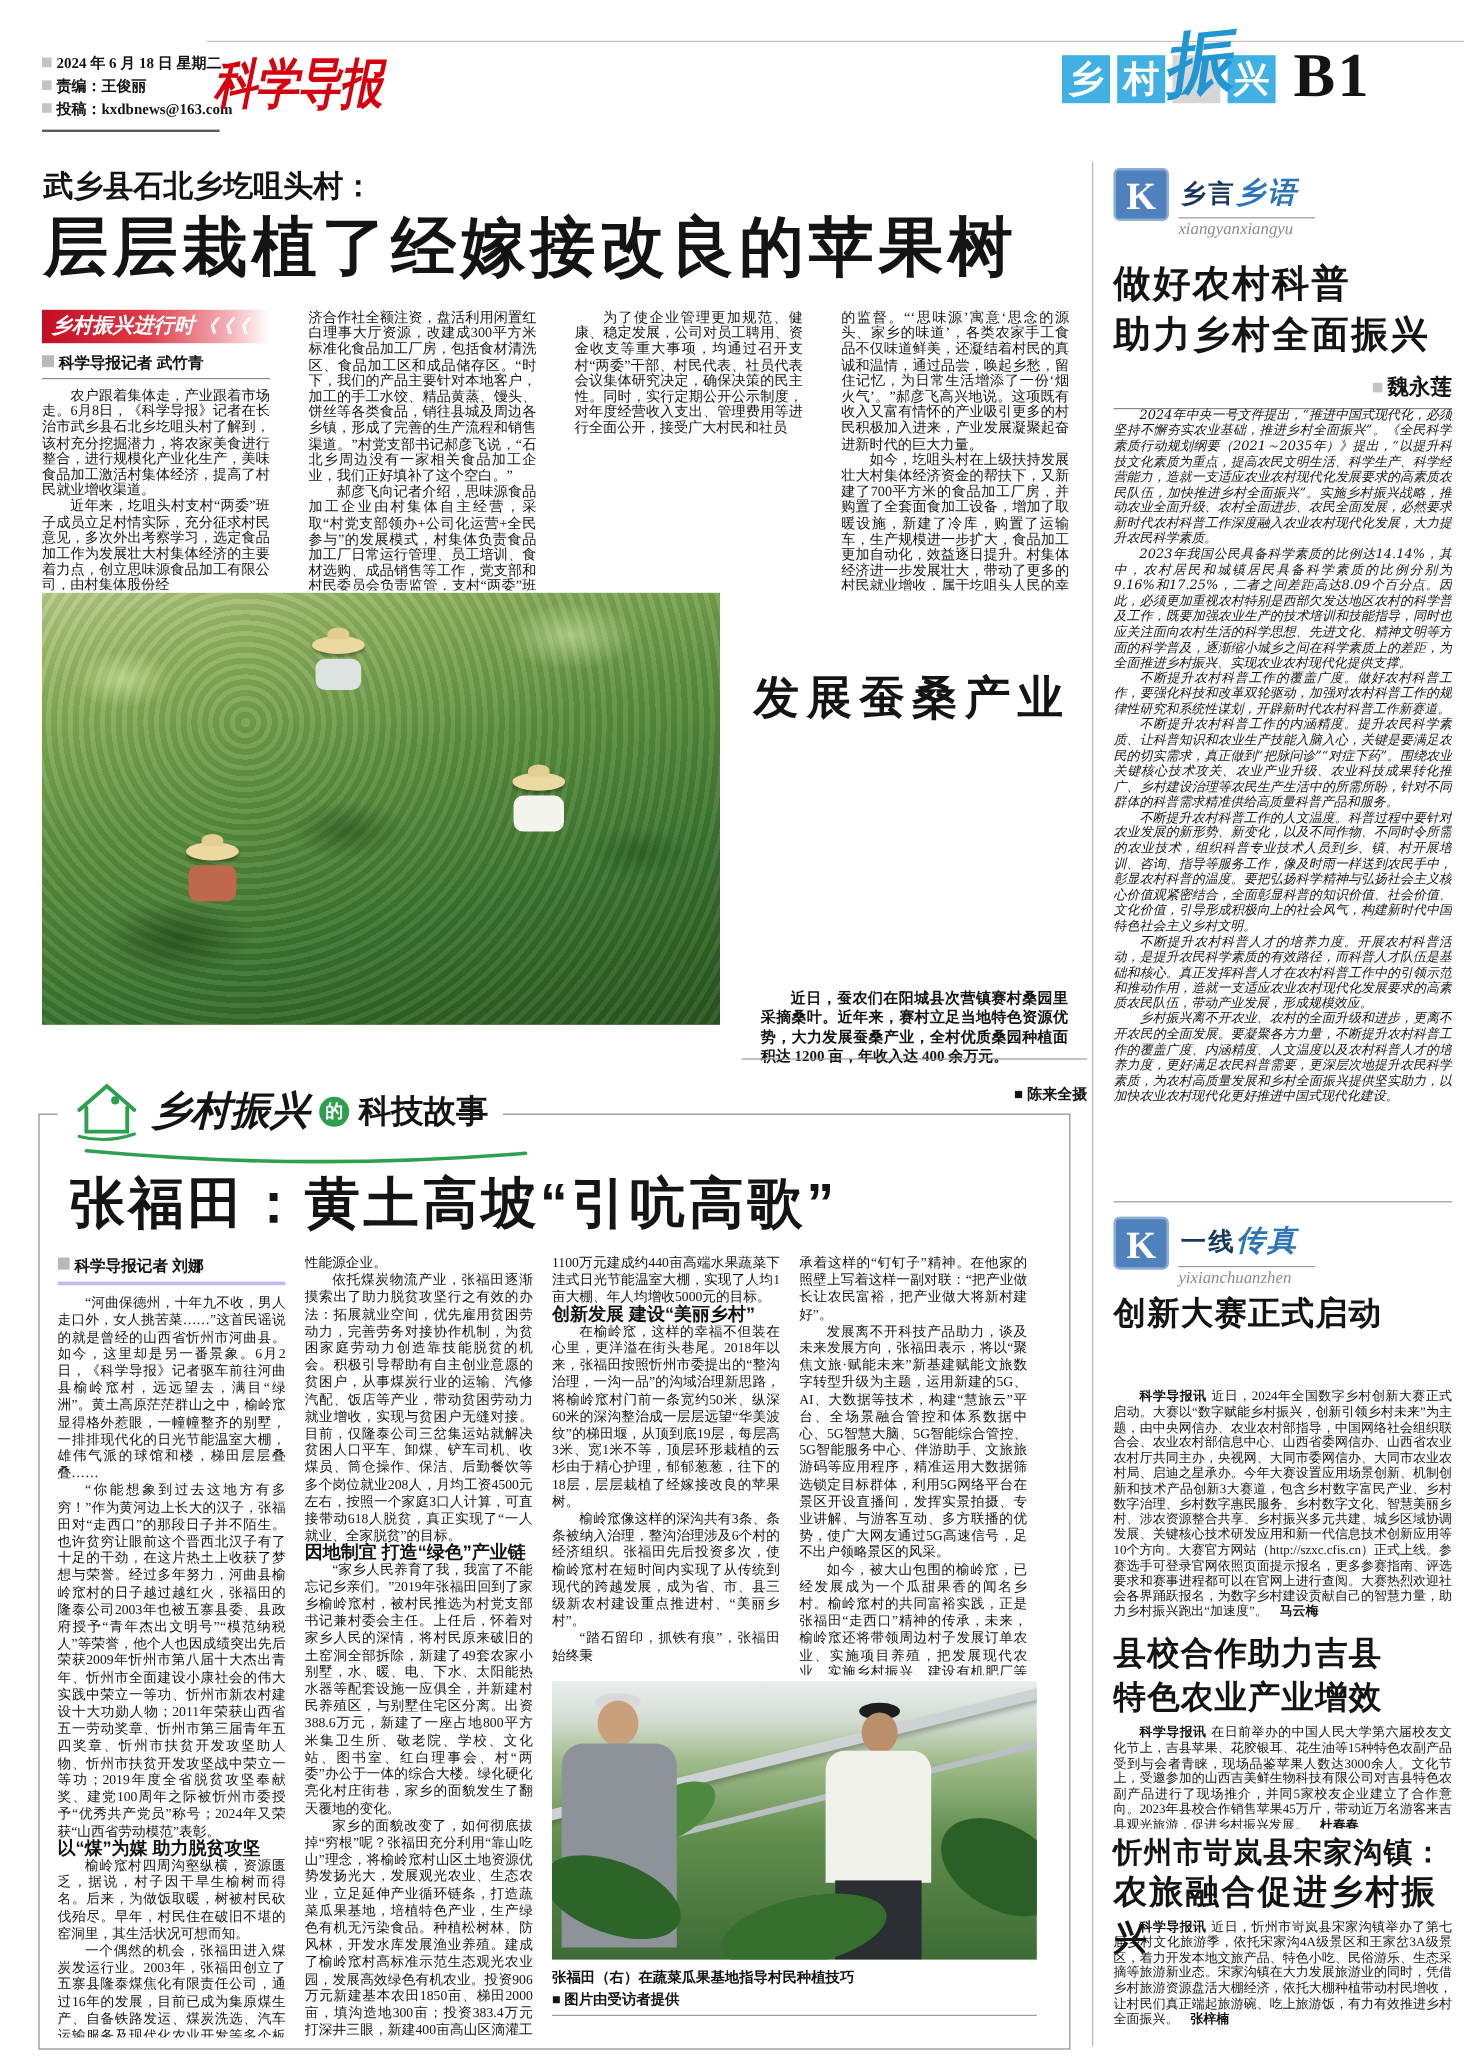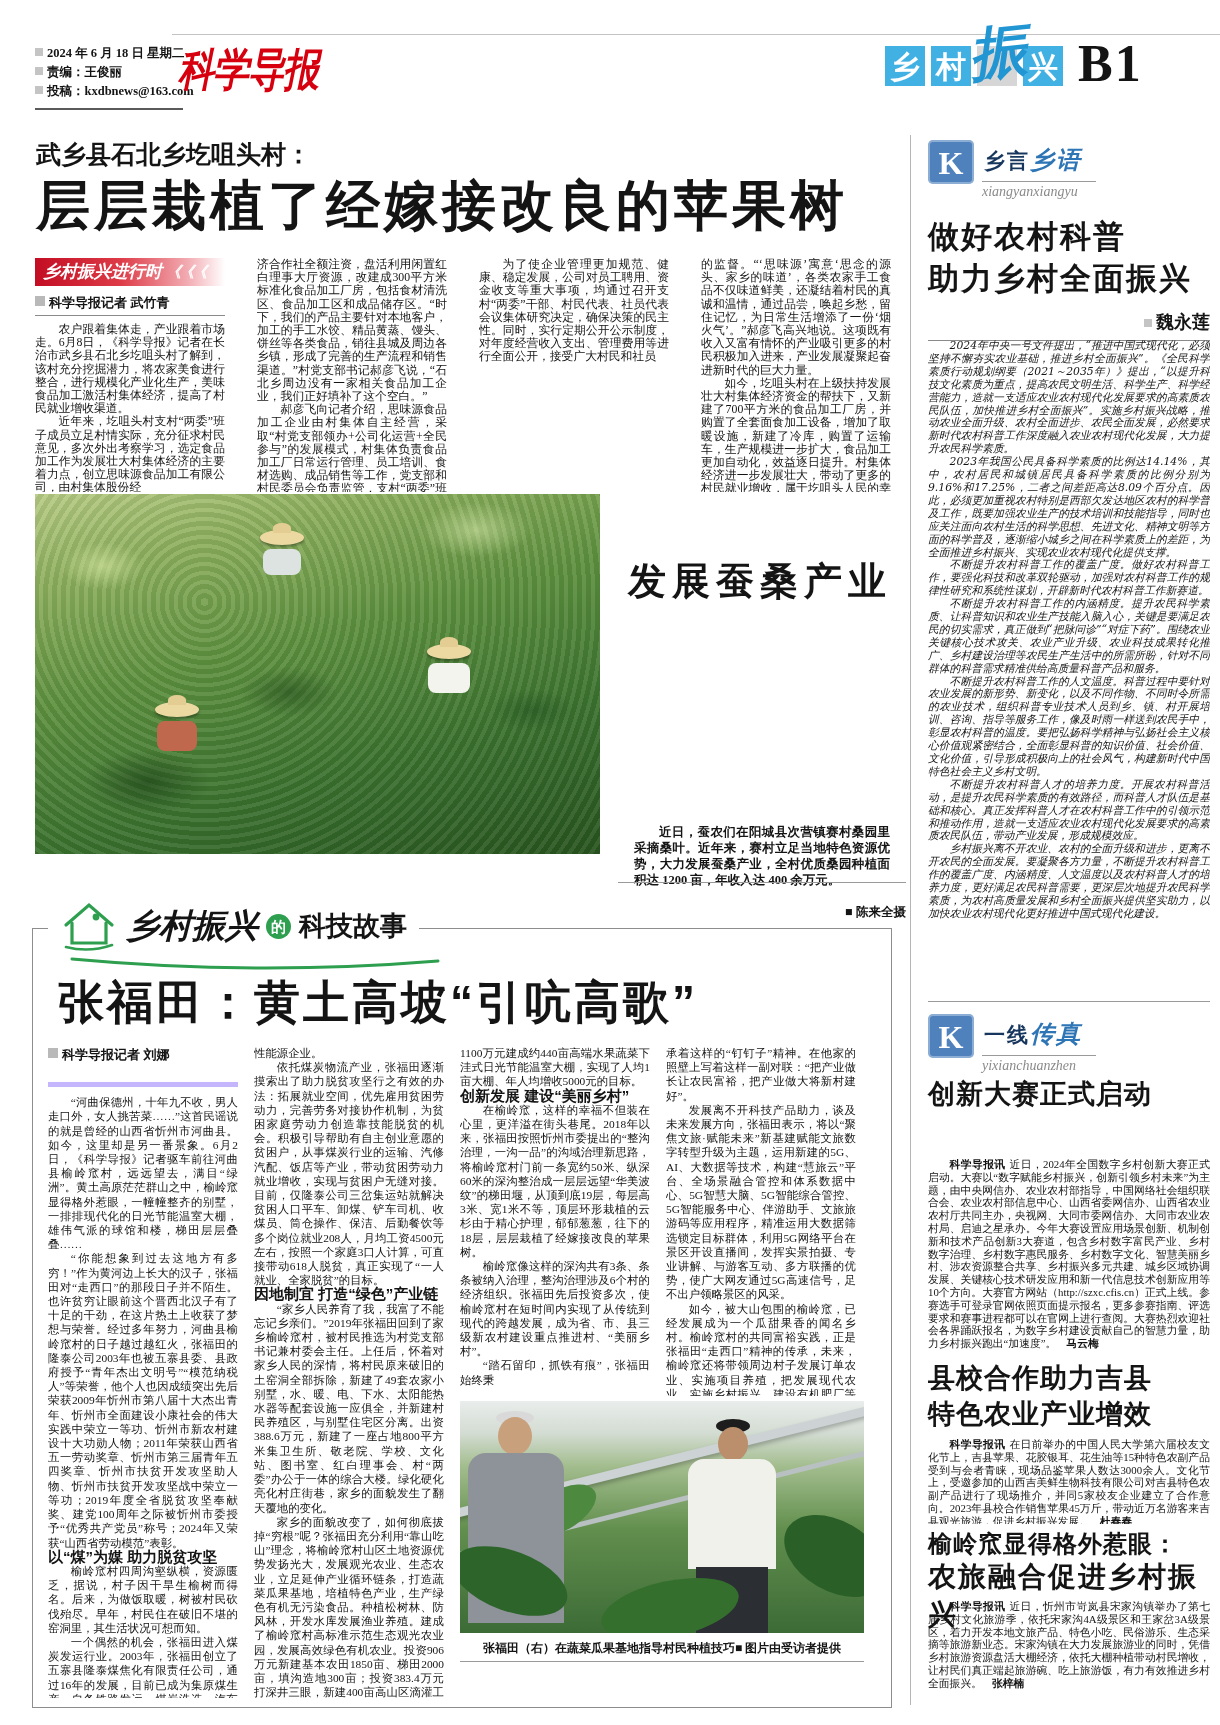--- a/index.html
+++ b/index.html
@@ -74,21 +74,21 @@
   .logo-suf{font-size:27px;font-weight:bold;font-family:"Liberation Sans",sans-serif;white-space:nowrap;}
   .swoosh{left:70px;top:956px;}
   .storytitle{left:58px;top:972px;font-size:46px;font-weight:bold;letter-spacing:3px;white-space:nowrap;}
   .storycols{left:48px;top:1046px;width:826px;height:652px;display:flex;gap:16px;}
   .scol{width:190px;overflow:hidden;font-size:11.4px;line-height:14.2px;text-align:justify;}
   .scol p{margin:0;}
   .c34{width:404px;}
   .c34 .twocol{display:flex;gap:16px;height:350px;overflow:hidden;}
   .c34 .twocol .scol{height:350px;}
   .subhead{font-family:"Liberation Sans",sans-serif;font-weight:bold;font-size:15px;margin:9px 0 6px 0;text-indent:0;}
-  .sbyline{margin:2px 0 8px 0;padding-bottom:20px;border-bottom:5px solid #c4b5fd;
+  .sbyline{margin:2px 0 8px 0;padding-bottom:6px;border-bottom:3px solid #c4b5fd;
            font-family:"Liberation Sans",sans-serif;font-weight:bold;font-size:13px;}
   .sbyline .sqb{width:10px;height:10px;background:#b9b9b9;}
 
   
   .photo2{position:relative;width:404px;height:232px;margin-top:5px;overflow:hidden;
           background:linear-gradient(180deg,#e9edec 0%,#d3dcd2 14%,#a3bd8e 28%,#628f4e 55%,#3c6b36 100%);}
   .pipe{position:absolute;left:-20px;top:52px;width:480px;height:9px;background:#cdd3d5;transform:rotate(-14deg);box-shadow:0 3px 4px rgba(0,0,0,.25);}
   .pipe2{position:absolute;left:-20px;top:96px;width:480px;height:5px;background:#b9c0c2;transform:rotate(-14deg);}
   .head{position:absolute;border-radius:50%;}
   .man1 .head{left:38px;top:16px;width:34px;height:38px;background:#c9a07c;}
@@ -96,22 +96,22 @@
   .man1 .body{position:absolute;left:8px;top:52px;width:96px;height:170px;border-radius:18px 18px 0 0;background:#8d9398;}
   .man2 .head{left:258px;top:26px;width:30px;height:34px;background:#bb8f6b;}
   .man2 .hair{position:absolute;left:256px;top:18px;width:34px;height:14px;border-radius:50%;background:#1d1d1d;}
   .man2 .body{position:absolute;left:228px;top:58px;width:88px;height:110px;border-radius:16px 16px 0 0;background:#f1f1ec;}
   .man2 .legs{position:absolute;left:236px;top:166px;width:72px;height:66px;background:#2b2e33;}
   .leaf{position:absolute;border-radius:50%;background:#2f6b2c;}
   .leaf.l1{left:-10px;top:150px;width:120px;height:60px;transform:rotate(20deg);background:#2c642a;}
   .leaf.l2{left:140px;top:180px;width:140px;height:56px;transform:rotate(-12deg);background:#356f2e;}
   .leaf.l3{left:320px;top:120px;width:110px;height:70px;transform:rotate(30deg);background:#2a5f27;}
   .leaf.l4{left:60px;top:90px;width:80px;height:40px;transform:rotate(-30deg);background:#4d8a3f;}
-  .pcap{display:flex;justify-content:center;padding-top:6px;border-bottom:1px solid #9a9a9a;
-        font-size:12px;font-weight:bold;line-height:18px;padding-bottom:4px;}
+  .pcap{display:flex;justify-content:flex-start;padding-top:6px;border-bottom:1px solid #9a9a9a;
+        font-size:12px;font-weight:bold;line-height:18px;padding-bottom:4px;flex-direction:column;}
 
   
   .klogoRow{display:flex;gap:8px;align-items:flex-start;}
   .kbox{width:46px;height:44px;background:#4f81bd;border-radius:5px;color:#fff;text-align:center;line-height:46px;
         font-size:32px;font-weight:bold;font-family:"Liberation Serif",serif;box-shadow:inset 0 0 0 2px rgba(255,255,255,.35);}
   .kright .klabels{display:inline-block;border-bottom:1px solid #9a9a9a;padding:4px 14px 5px 2px;white-space:nowrap;}
   .klabel-a{font-size:21px;font-weight:bold;color:#17365d;font-family:"Liberation Sans",sans-serif;letter-spacing:2px;}
   .klabel-b{font-size:24px;font-weight:bold;font-style:italic;color:#2e75b6;font-family:"Liberation Serif",serif;letter-spacing:2px;}
   .pinyin{font-style:italic;color:#8a8a8a;font-size:14px;margin-top:2px;font-family:"Liberation Serif",serif;}
   .s1logo{left:928px;top:140px;}
@@ -326,17 +326,17 @@
 </div>
 
 <div class="abs newsTitle t2 sans">
   <div>县校合作助力吉县</div>
   <div>特色农业产业增效</div>
 </div>
 <div class="abs news b2x">
   <p><b class="lead">科学导报讯</b><span>在日前举办的中国人民大学第六届校友文化节上，吉县苹果、花胶银耳、花生油等15种特色农副产品受到与会者青睐，现场品鉴苹果人数达3000余人。文化节上，受邀参加的山西吉美鲜生物科技有限公司对吉县特色农副产品进行了现场推介，并同5家校友企业建立了合作意向。2023年县校合作销售苹果45万斤，带动近万名游客来吉县观光旅游，促进乡村振兴发展。</span><b class="author">杜春春</b></p>
 </div>
 
-<div class="abs t3k sans">榆岭窊显得格外惹眼：</div>
+<div class="abs t3k sans">忻州市岢岚县宋家沟镇：</div>
 <div class="abs t3 sans">农旅融合促进乡村振兴</div>
 <div class="abs news b3x">
   <p><b class="lead">科学导报讯</b><span>近日，忻州市岢岚县宋家沟镇举办了第七届乡村文化旅游季，依托宋家沟4A级景区和王家岔3A级景区，着力开发本地文旅产品、特色小吃、民俗游乐、生态采摘等旅游新业态。宋家沟镇在大力发展旅游业的同时，凭借乡村旅游资源盘活大棚经济，依托大棚种植带动村民增收，让村民们真正端起旅游碗、吃上旅游饭，有力有效推进乡村全面振兴。</span><b class="author">张梓楠</b></p>
 </div>
 
 </body></html>

